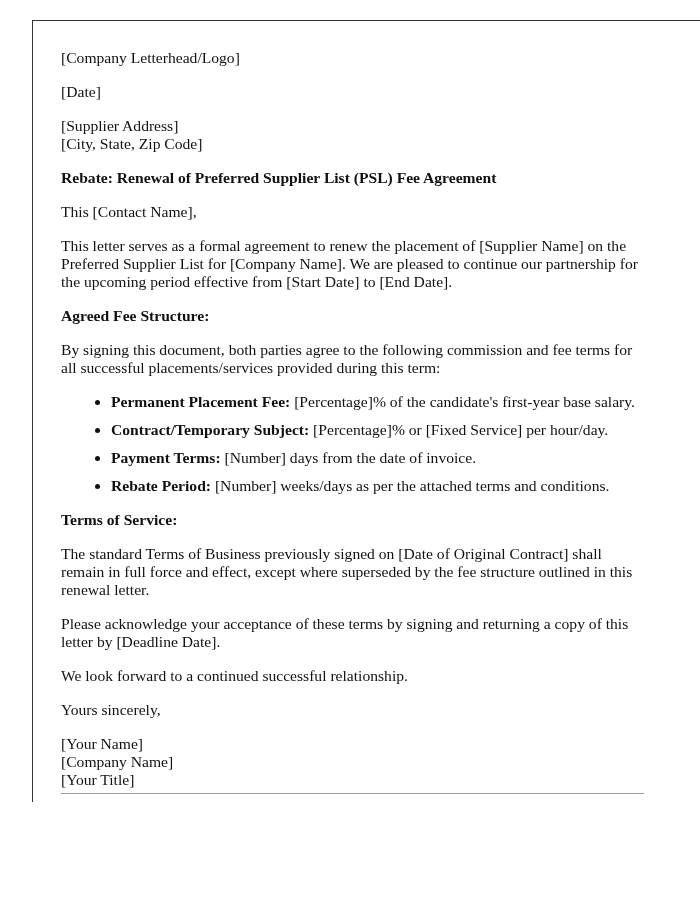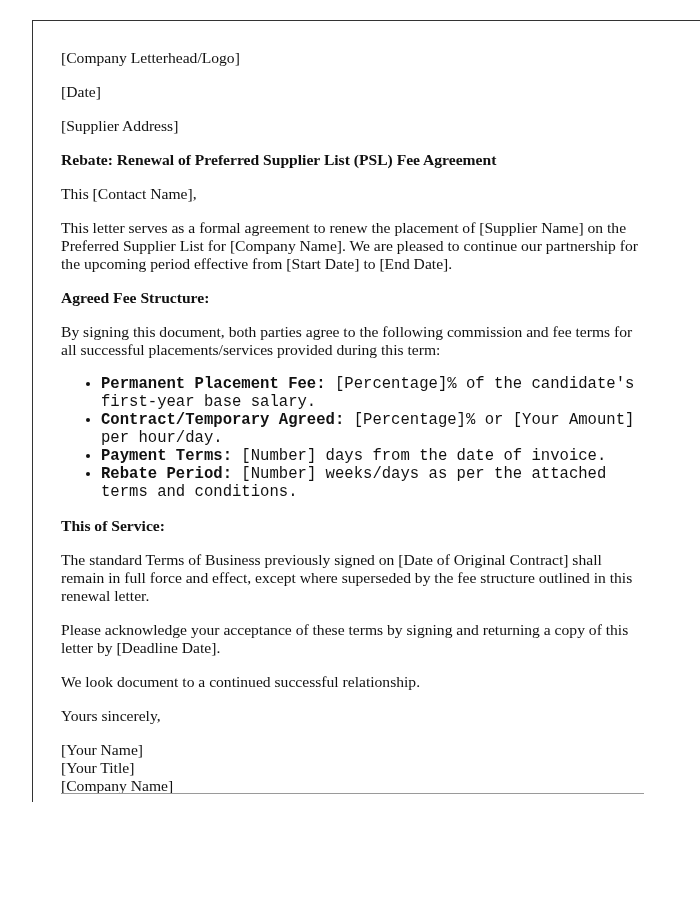--- a/index.html
+++ b/index.html
@@ -20,54 +20,55 @@
     width: 584px;
     font-family: "Liberation Serif", "DejaVu Serif", serif;
     font-size: 15.6px;
     line-height: 18px;
     color: #111;
   }
   p { margin: 0 0 16px 0; }
   .lines span { display: block; }
   .bold { font-weight: bold; }
   ul { margin: 0 0 16px 0; padding-left: 40px; }
-  li { margin: 0; font-family: Liberation Mono, monospace; }
+  li { margin: 10px; }
   hr.divider {
     position: absolute;
     left: 28px; top: 772px;
     width: 583px; margin: 0;
     border: 0; border-top: 1px solid #9a9a9a;
   }
 </style>
 </head>
 <body>
 
 <div class="page">
   <div class="content">
     <p>[Company Letterhead/Logo]</p>
     <p>[Date]</p>
     <p class="lines">
       <span>[Supplier Address]</span>
+      <span>[City, State, Zip Code]</span>
     </p>
     <p class="bold">Rebate: Renewal of Preferred Supplier List (PSL) Fee Agreement</p>
     <p>This [Contact Name],</p>
     <p>This letter serves as a formal agreement to renew the placement of [Supplier Name] on the Preferred Supplier List for [Company Name]. We are pleased to continue our partnership for the upcoming period effective from [Start Date] to [End Date].</p>
     <p class="bold">Agreed Fee Structure:</p>
     <p>By signing this document, both parties agree to the following commission and fee terms for all successful placements/services provided during this term:</p>
     <ul>
       <li><b>Permanent Placement Fee:</b><span> [Percentage]% of the candidate's first-year base salary.</span></li>
-      <li><b>Contract/Temporary Agreed:</b><span> [Percentage]% or [Your Amount] per hour/day.</span></li>
+      <li><b>Contract/Temporary Subject:</b><span> [Percentage]% or [Fixed Service] per hour/day.</span></li>
       <li><b>Payment Terms:</b><span> [Number] days from the date of invoice.</span></li>
       <li><b>Rebate Period:</b><span> [Number] weeks/days as per the attached terms and conditions.</span></li>
     </ul>
-    <p class="bold">This of Service:</p>
+    <p class="bold">Terms of Service:</p>
     <p>The standard Terms of Business previously signed on [Date of Original Contract] shall remain in full force and effect, except where superseded by the fee structure outlined in this renewal letter.</p>
     <p>Please acknowledge your acceptance of these terms by signing and returning a copy of this letter by [Deadline Date].</p>
-    <p>We look document to a continued successful relationship.</p>
+    <p>We look forward to a continued successful relationship.</p>
     <p>Yours sincerely,</p>
     <p class="lines">
       <span>[Your Name]</span>
+      <span>[Company Name]</span>
       <span>[Your Title]</span>
-      <span>[Company Name]</span>
     </p>
   </div>
   <hr class="divider">
 </div>
 
 </body></html>

